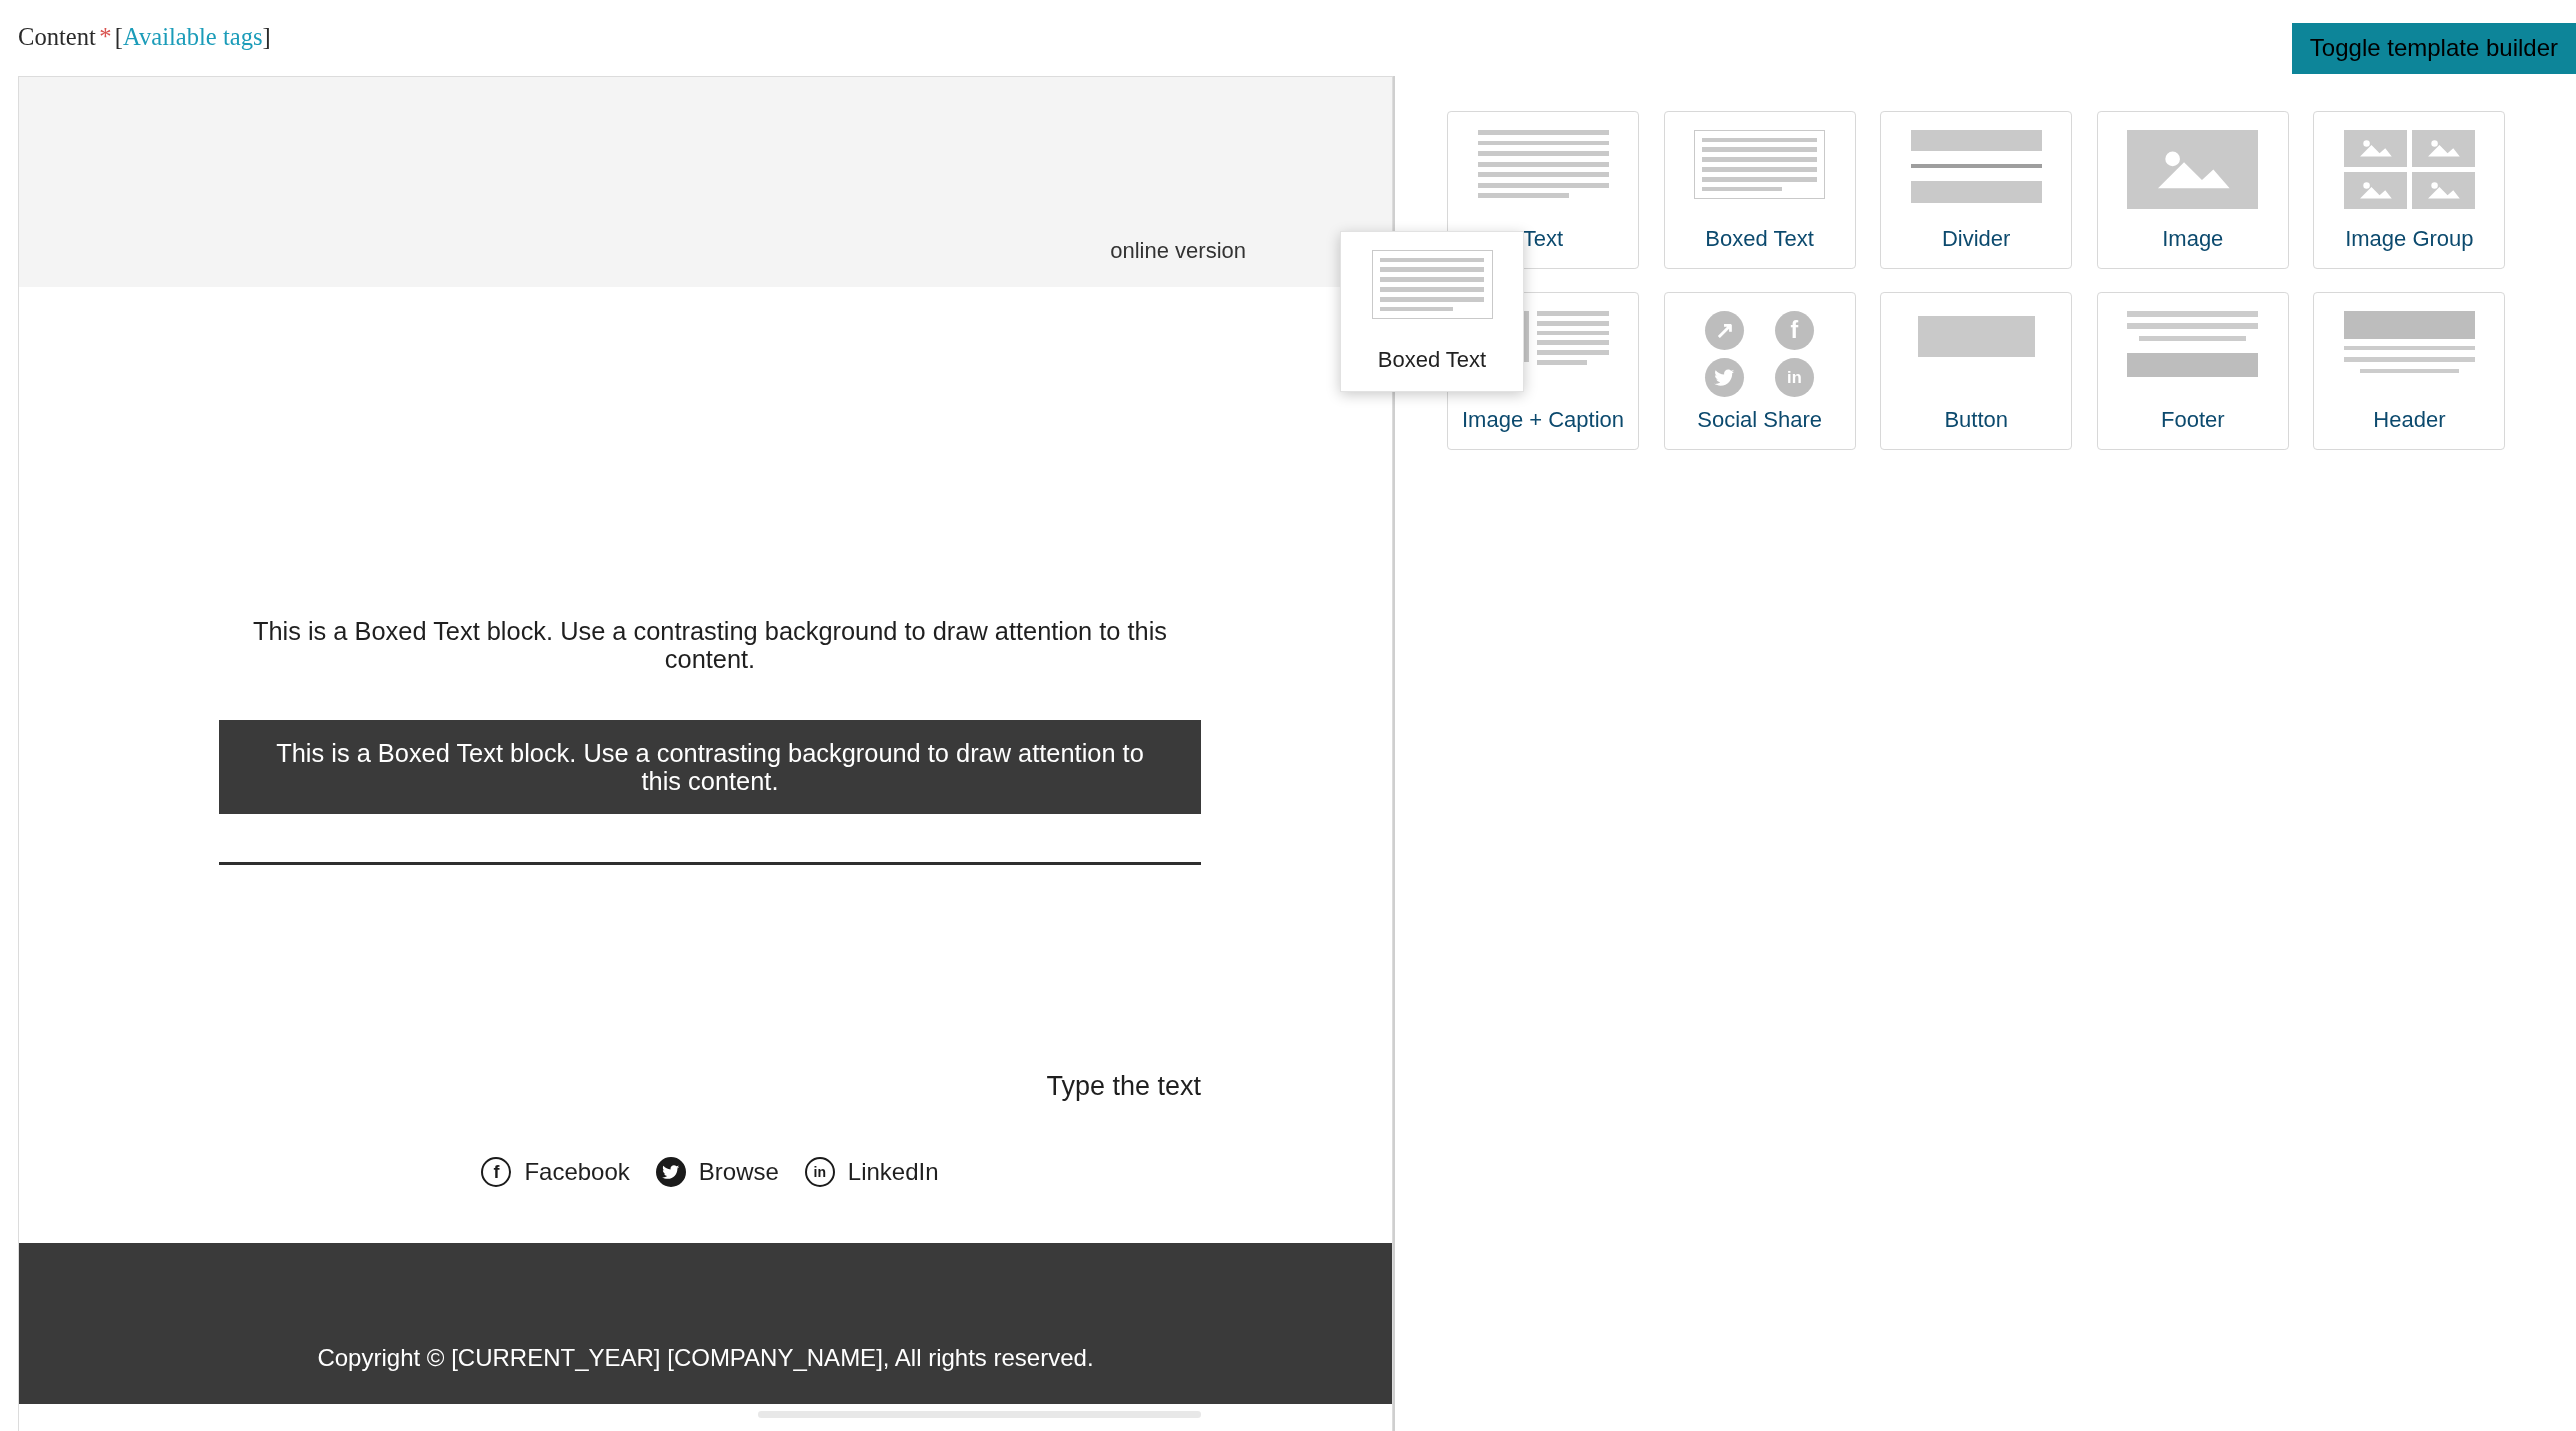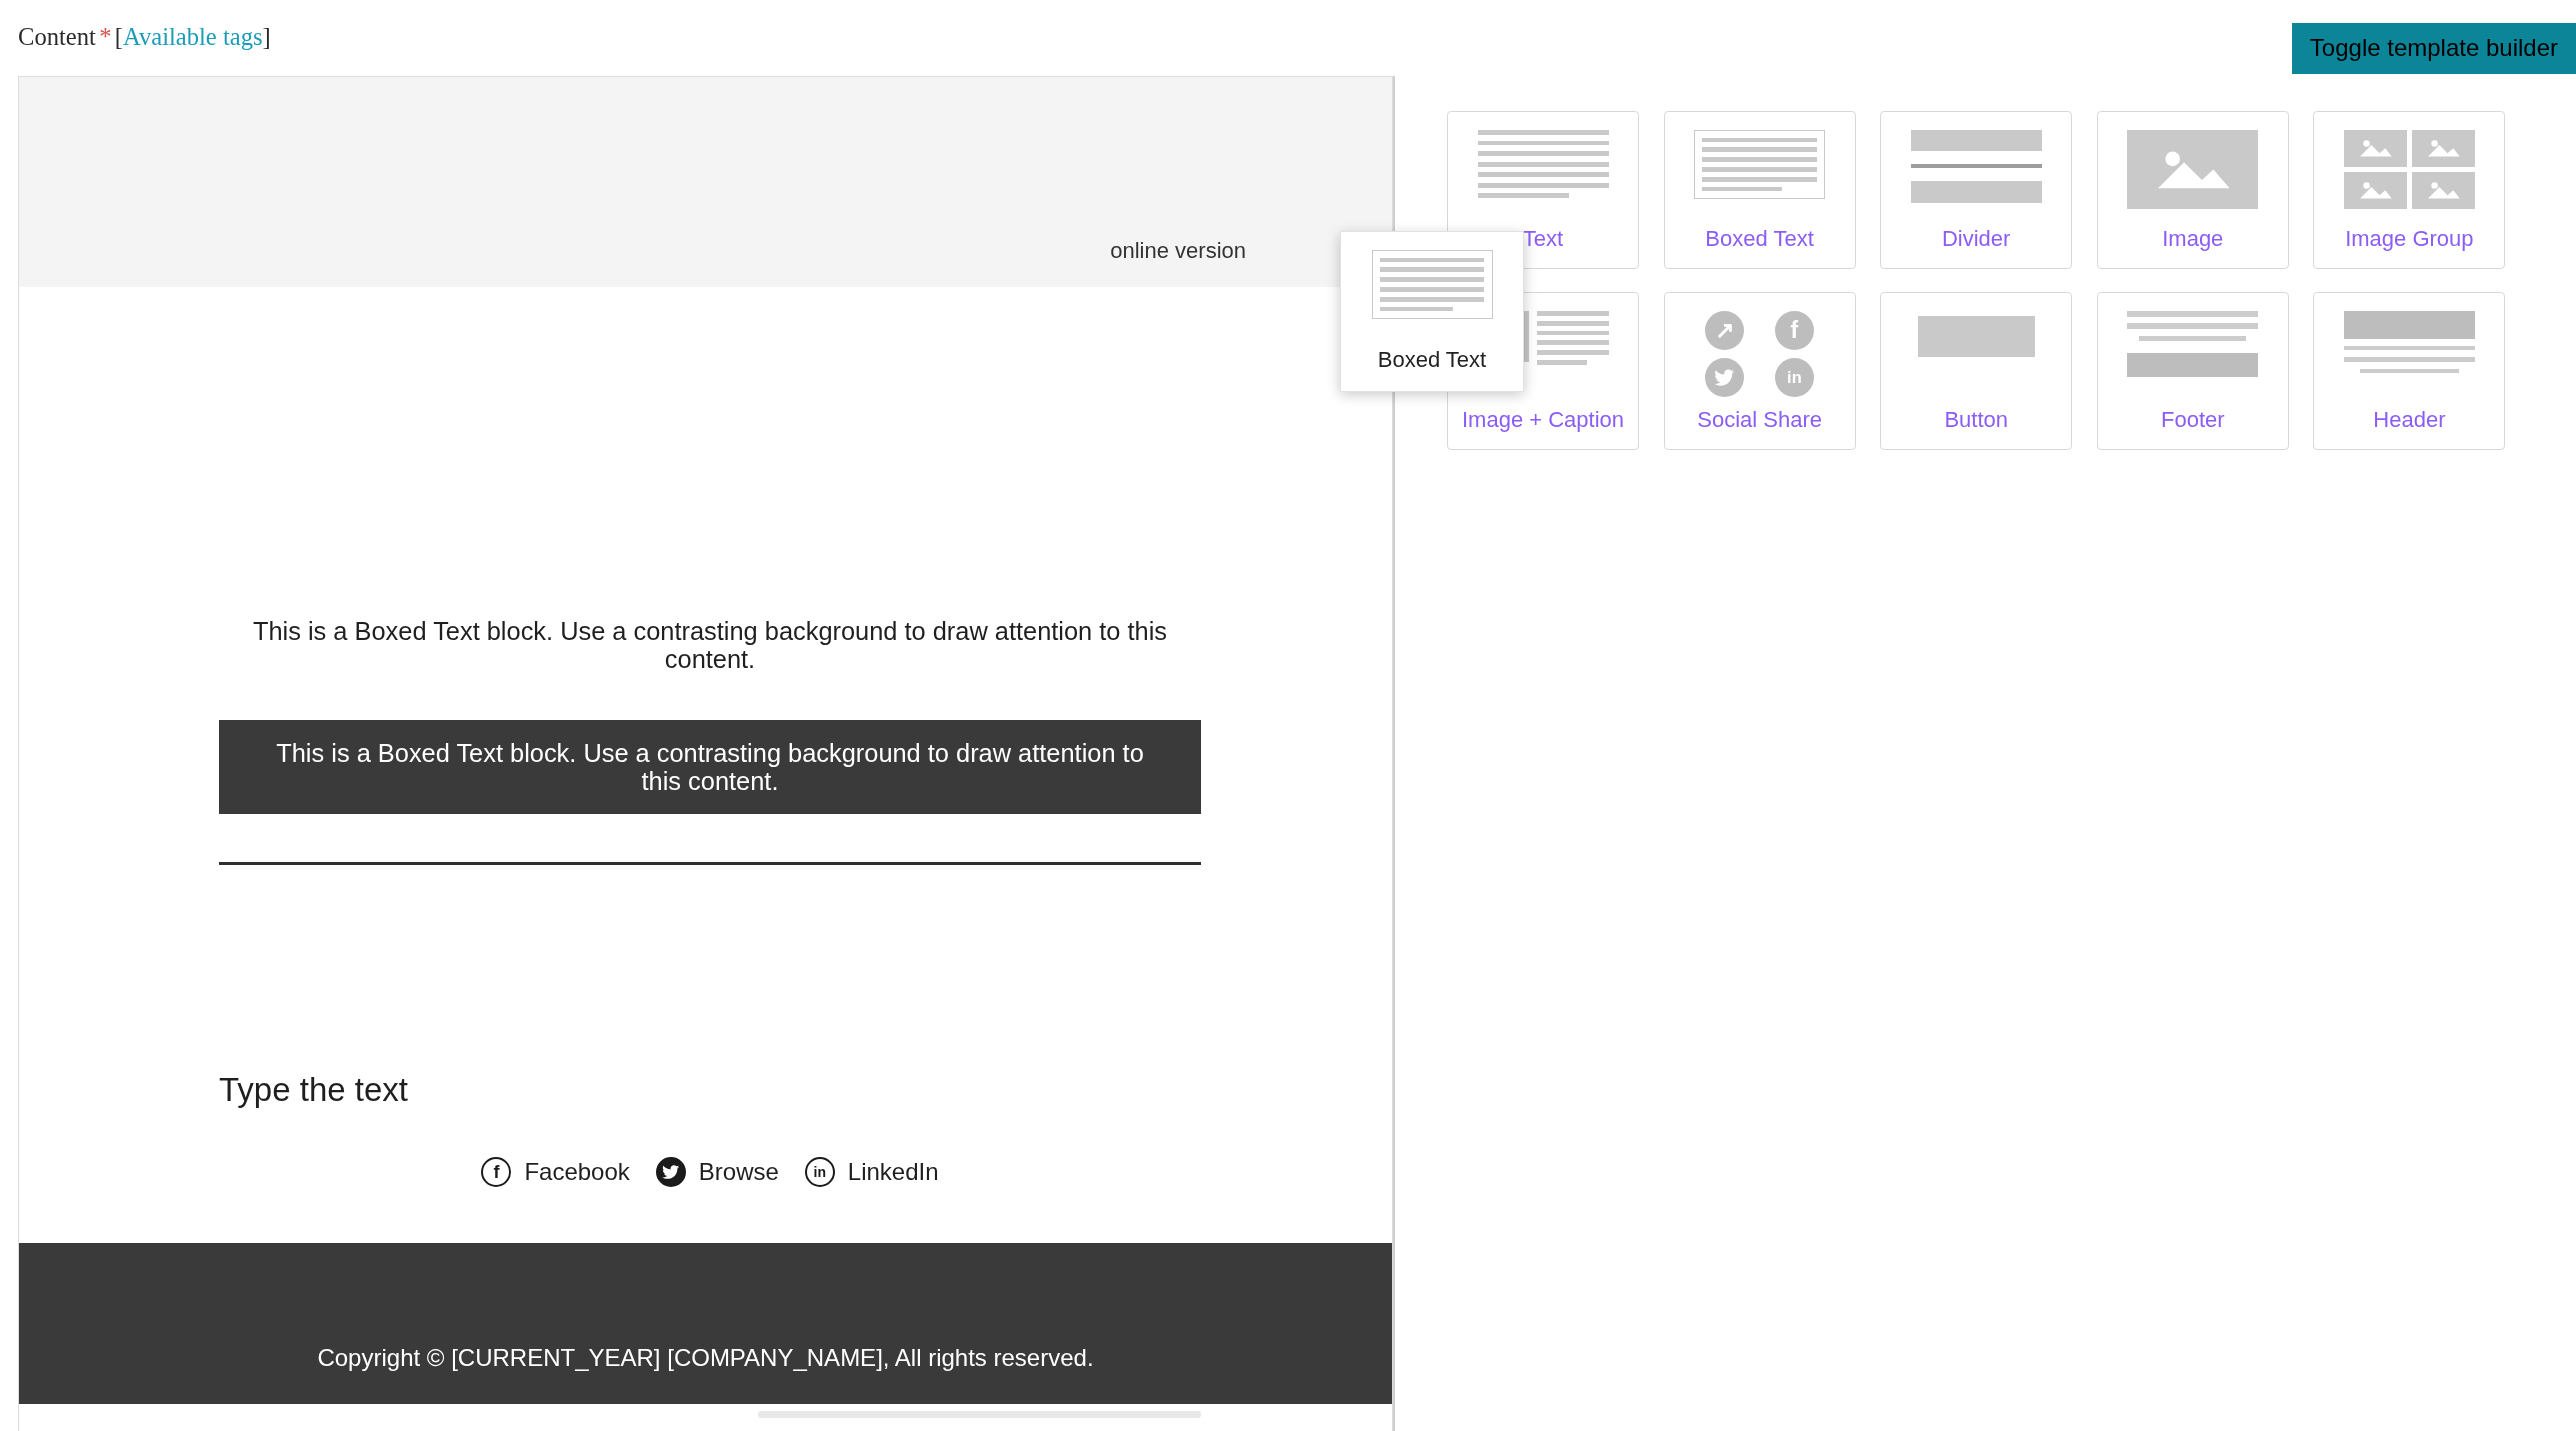--- a/index.html
+++ b/index.html
@@ -140,22 +140,22 @@
     position: absolute;
     left: 200px; top: 575px;
     width: 982px; height: 0;
     border-top: 3.3px solid #2f2f2f;
   }
 
   .type-text-block {
     position: absolute;
     left: 200px; top: 784px;
     width: 982px;
-    text-align: left;
-    font-size: 33px;
+    text-align: right;
+    font-size: 27px;
     color: #1f1f1f;
   }
 
   .social-block {
     position: absolute;
     left: 200px; top: 870px;
     width: 982px;
     display: flex;
     align-items: center;
     justify-content: center;
@@ -224,21 +224,21 @@
     justify-content: flex-start;
     padding-top: 18px;
     cursor: pointer;
     position: relative;
   }
   .block-card .card-label {
     position: absolute;
     bottom: 16.4px; left: 0; right: 0;
     text-align: center;
     font-size: 22px;
-    color: #8b5cf6;
+    color: #0c4a6e;
     white-space: nowrap;
   }
   .thumb { width: 131px; }
 
   
   .lines { display: flex; flex-direction: column; gap: 5.7px; width: 131px; }
   .lines .ln { height: 4.9px; background: #c9c9c9; }
   .lines .ln.short { width: 70%; }
   .boxed-thumb { border: 1.6px solid #c9c9c9; padding: 6.6px 7.4px; width: 131px; }
   .boxed-thumb .lines { width: 100%; gap: 4.9px; }

